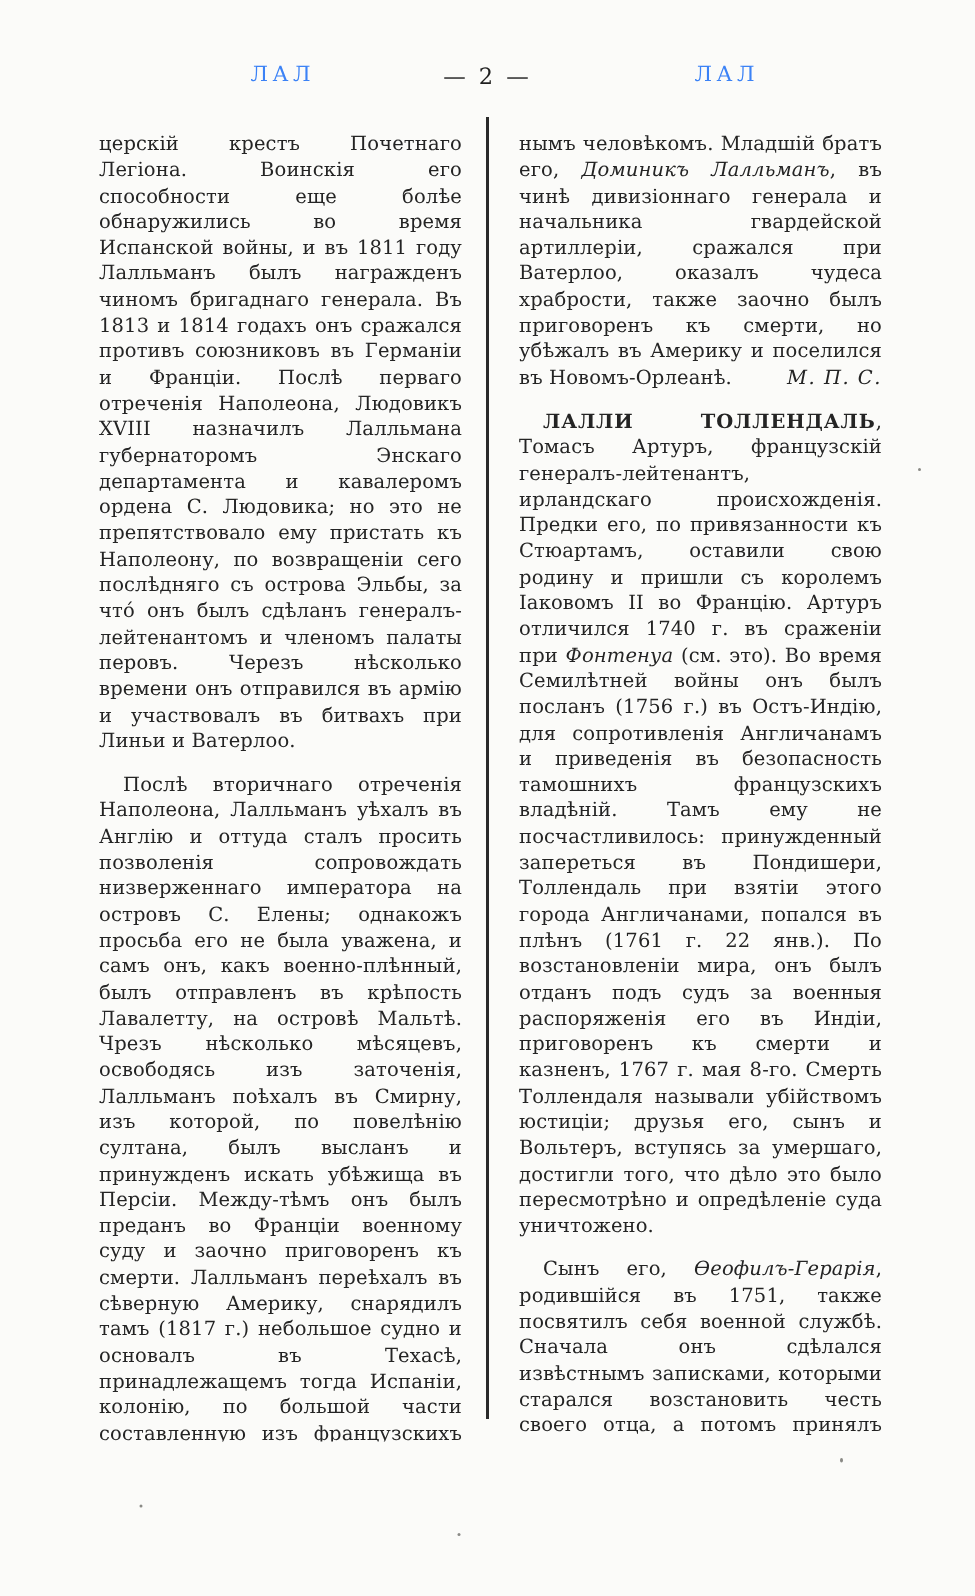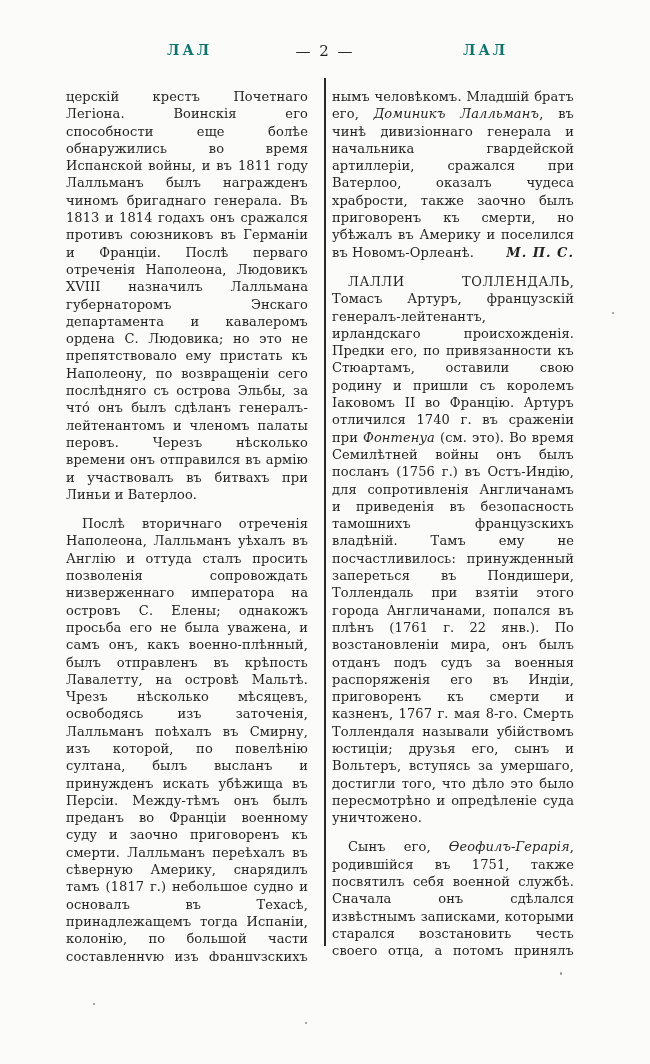--- a/index.html
+++ b/index.html
@@ -8,49 +8,49 @@
     background:#fbfbf9;
     font-family:"DejaVu Serif","Liberation Serif",serif;
     color:#242424;
     position:relative;
     overflow:hidden;
   }
   .page{position:absolute;inset:0;}
   
   .page-header{position:absolute;top:42px;left:0;width:650px;height:22px;}
   .running-head{
-    position:absolute;font-weight:700;font-size:14px;letter-spacing:3px;
-    color:#0f766e;
+    position:absolute;font-weight:400;font-size:14px;letter-spacing:3px;
+    color:#3b82f6;
   }
   .rh-left{left:167px;}
   .rh-right{left:463px;}
   .page-number{
     position:absolute;left:0;right:0;text-align:center;
     font-size:15px;color:#1f1f1f;letter-spacing:2px;
   }
   
   .column{
     position:absolute;top:76px;width:266px;height:885px;
     overflow:hidden;
     text-align:justify;
     font-size:13px;line-height:17.3px;
     letter-spacing:0.1px;
   }
   .col-left{left:54px;}
-  .col-right{left:320px;}
+  .col-right{left:334px;}
   .column-divider{
     position:absolute;left:324px;top:78px;width:2px;height:868px;
     background:#2a2a2a;
   }
   .para{margin:12px;padding:0;}
   .para.indent{text-indent:16px;}
   .seg-normal{}
   .seg-italic-name{font-style:italic;}
-  .seg-headword{font-weight:400;letter-spacing:0.6px;}
-  .seg-signature{float:right;font-style:italic;letter-spacing:1px;font-weight:bold;}
+  .seg-headword{font-weight:700;letter-spacing:0.6px;}
+  .seg-signature{float:right;font-style:italic;letter-spacing:1px;}
   
   .speck{position:absolute;background:#8a8a86;border-radius:50%;}
   .s1{left:612px;top:312px;width:2px;height:2px;}
   .s2{left:93px;top:1003px;width:2px;height:2px;}
   .s3{left:560px;top:972px;width:2px;height:3px;}
   .s4{left:305px;top:1022px;width:2px;height:2px;}
 </style>
 </head>
 <body>
 

